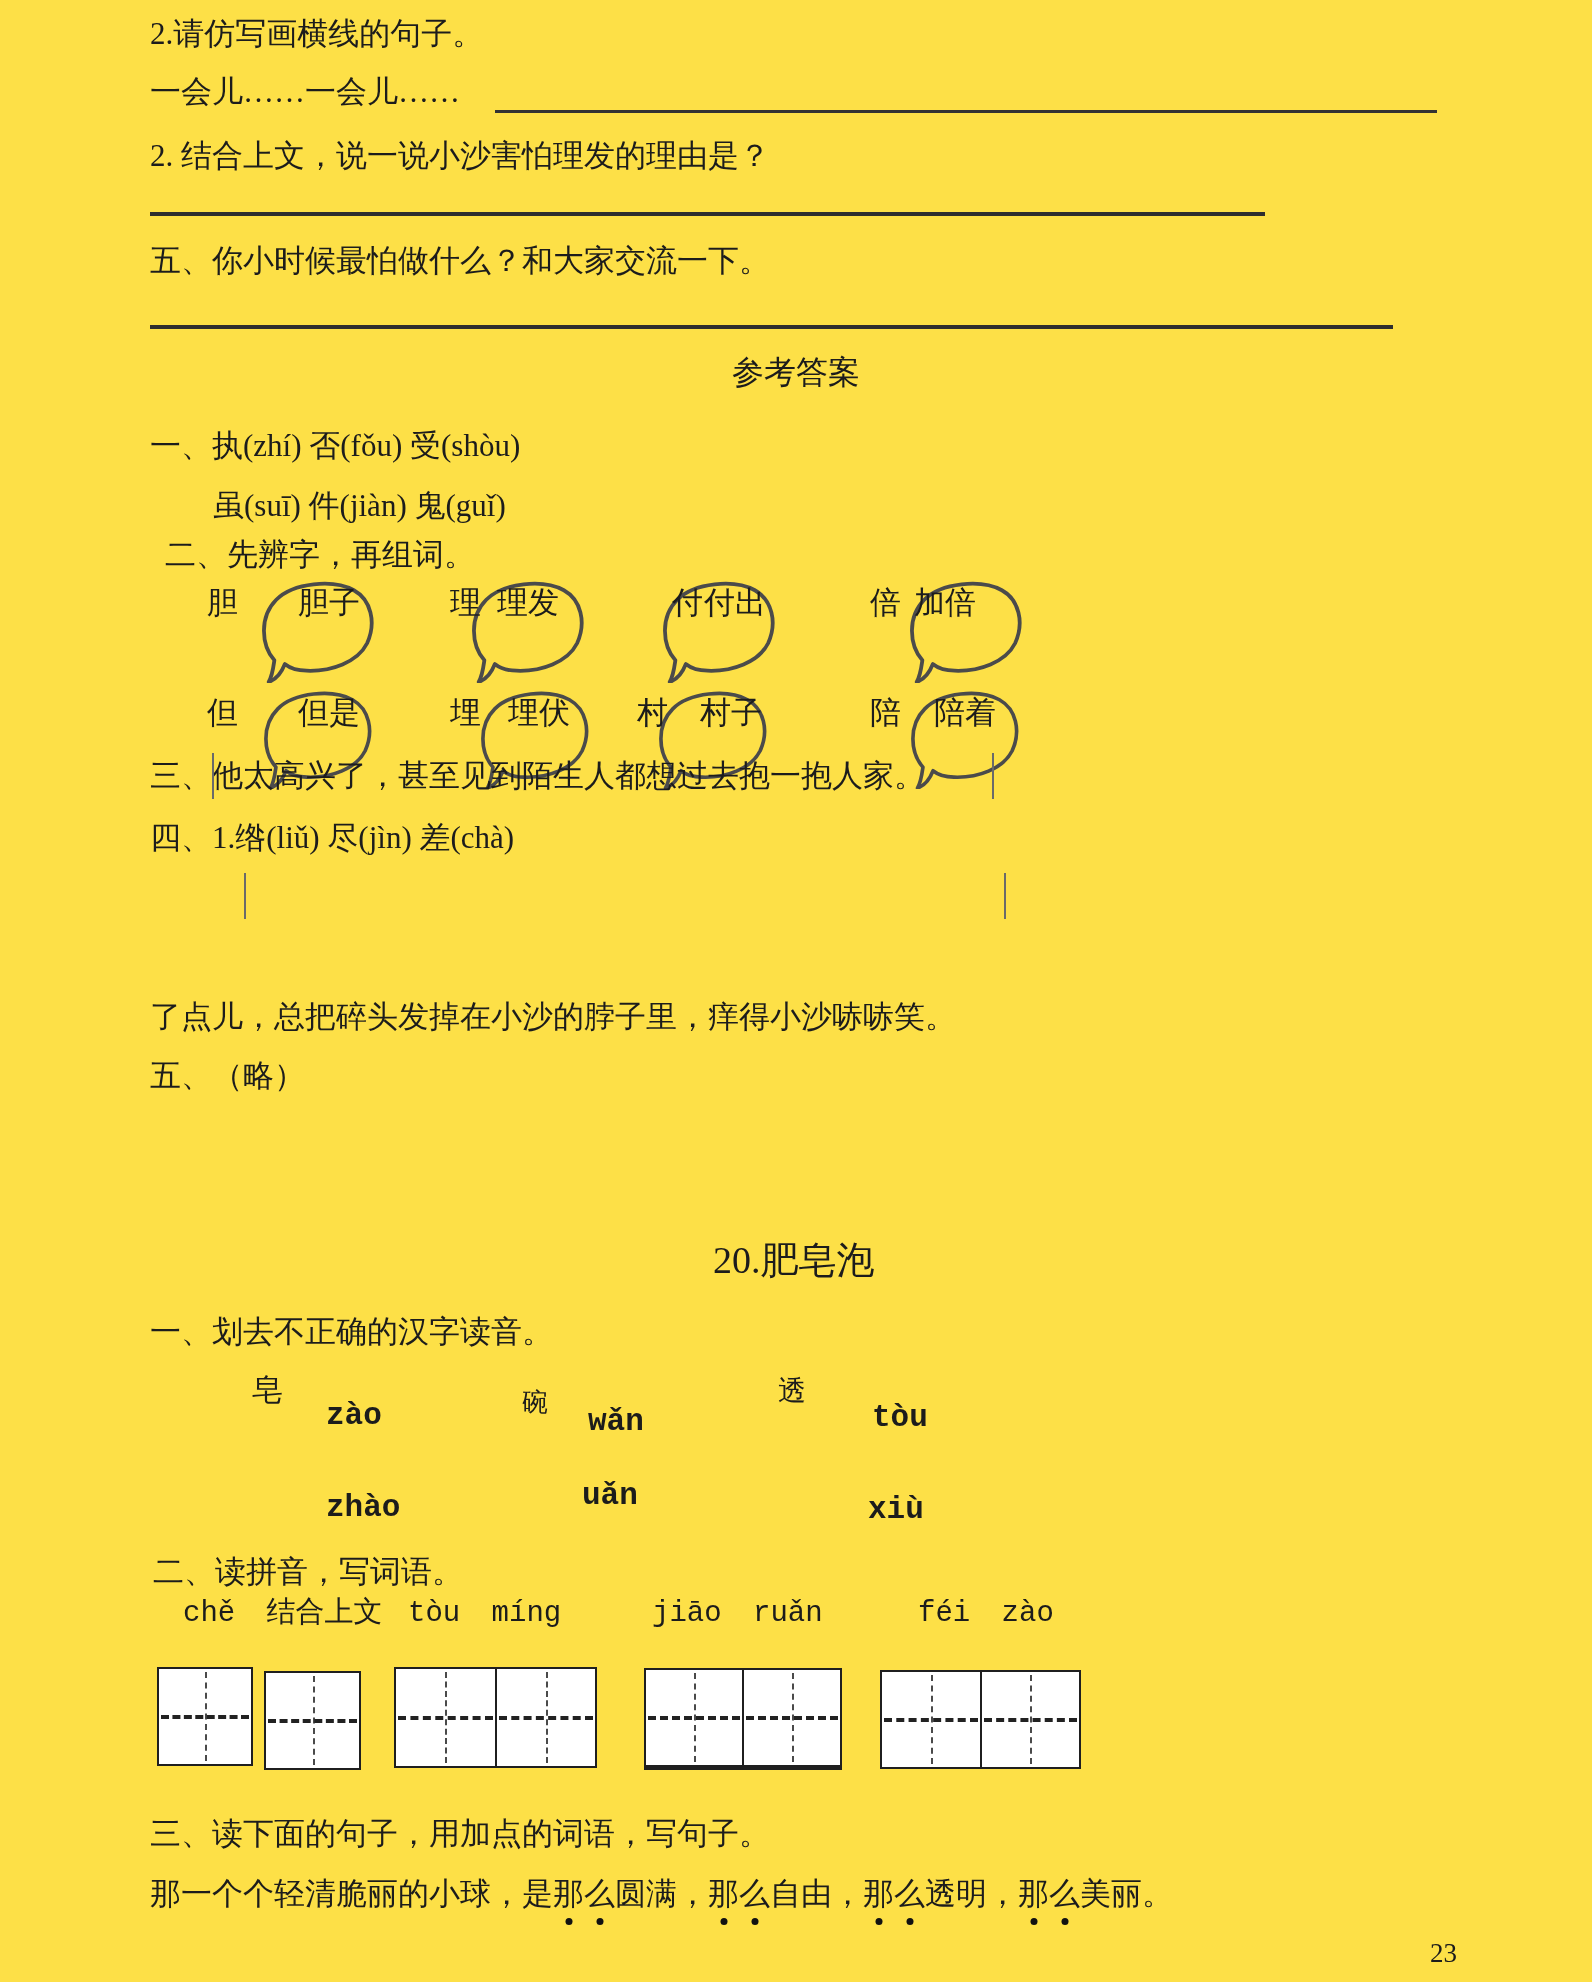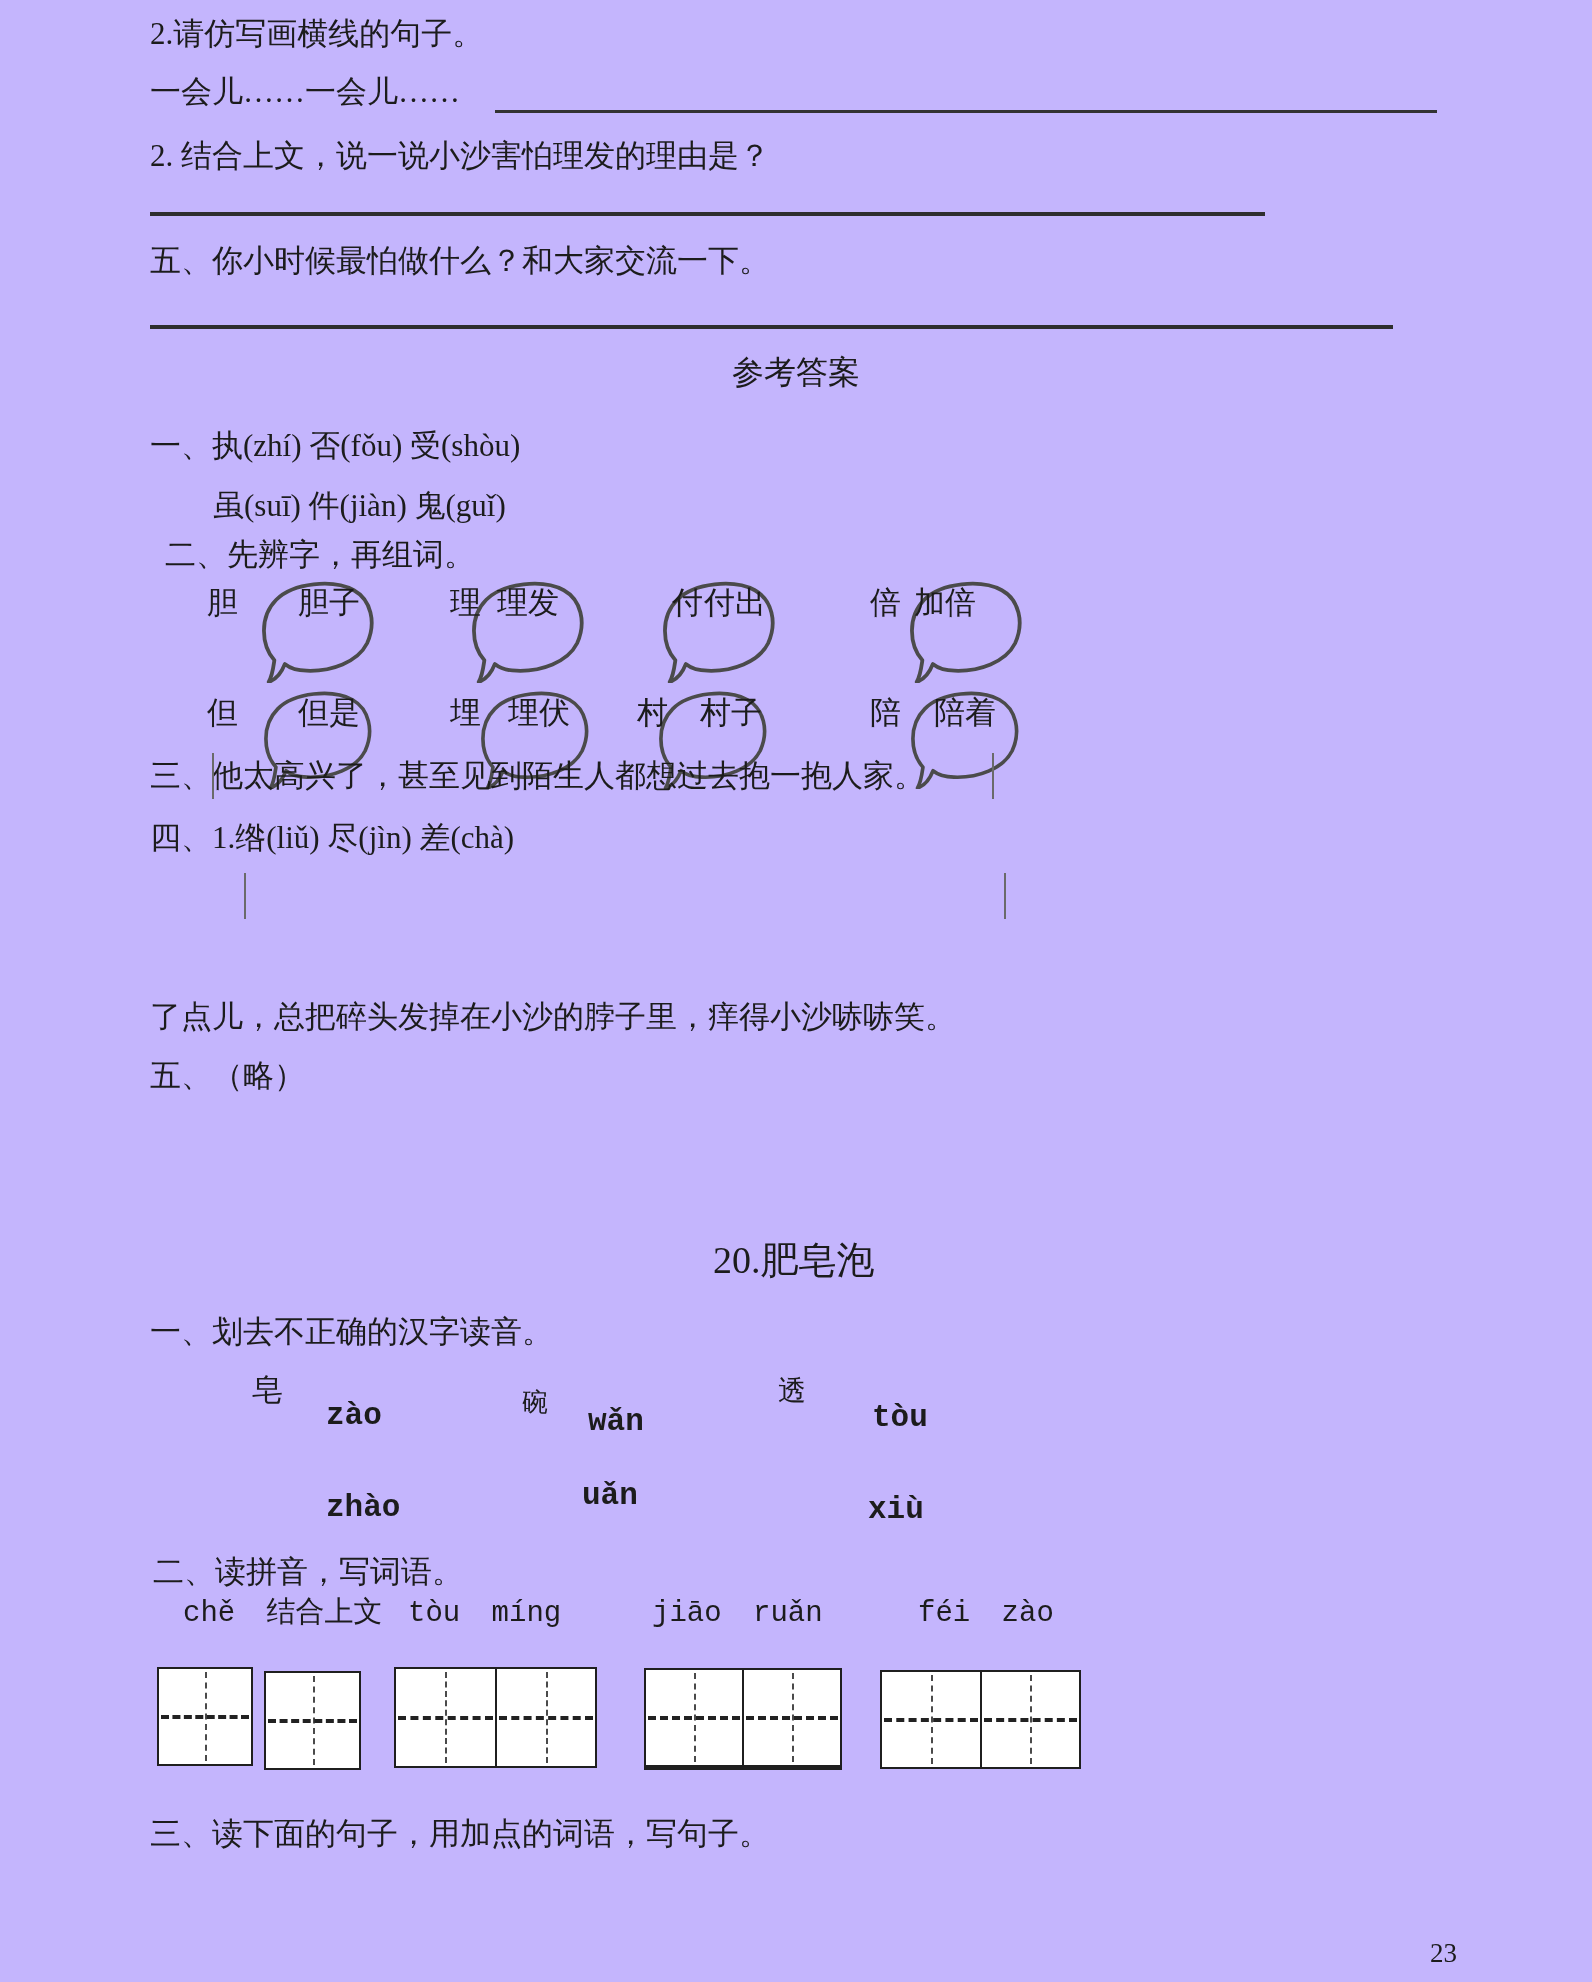--- a/index.html
+++ b/index.html
@@ -1,20 +1,20 @@
 <!DOCTYPE html>
 <html><head>
 <meta charset="utf-8">
 <style>
   html,body{margin:0;padding:0;background:#e8e8e8;}
   .page{
     position:relative;
     width:1592px;height:1982px;
     margin:0 auto;
-    background:#c4b5fd;
+    background:#fde047;
     color:#1c1c1c;
     font-family:"Liberation Serif","DejaVu Serif",serif;
     font-size:31px;
     line-height:1.18;
     overflow:hidden;
   }
   .abs{position:absolute;white-space:nowrap;}
   .rule{position:absolute;background:#2e2e2e;height:4px;}
   .thin-rule{position:absolute;background:#333;height:3px;}
   .center{left:0;width:1592px;text-align:center;}
@@ -172,15 +172,16 @@
   <div class="tzg thick-bottom" style="left:644px;top:1668px;width:198px;height:102px">
       <div class="cell"></div>
       <div class="cell"></div>
     </div>
   <div class="tzg" style="left:880px;top:1670px;width:201px;height:99px">
       <div class="cell"></div>
       <div class="cell"></div>
     </div>
 
   <div class="abs" style="left:150px;top:1816px">三、读下面的句子，用加点的词语，写句子。</div>
+  <div class="abs" style="left:150px;top:1876px">那一个个轻清脆丽的小球，是<span class="emph">那</span><span class="emph">么</span>圆满，<span class="emph">那</span><span class="emph">么</span>自由，<span class="emph">那</span><span class="emph">么</span>透明，<span class="emph">那</span><span class="emph">么</span>美丽。</div>
 
   <div class="abs" style="left:1430px;top:1938px;font-size:27px">23</div>
 </div>
 
 </body></html>

